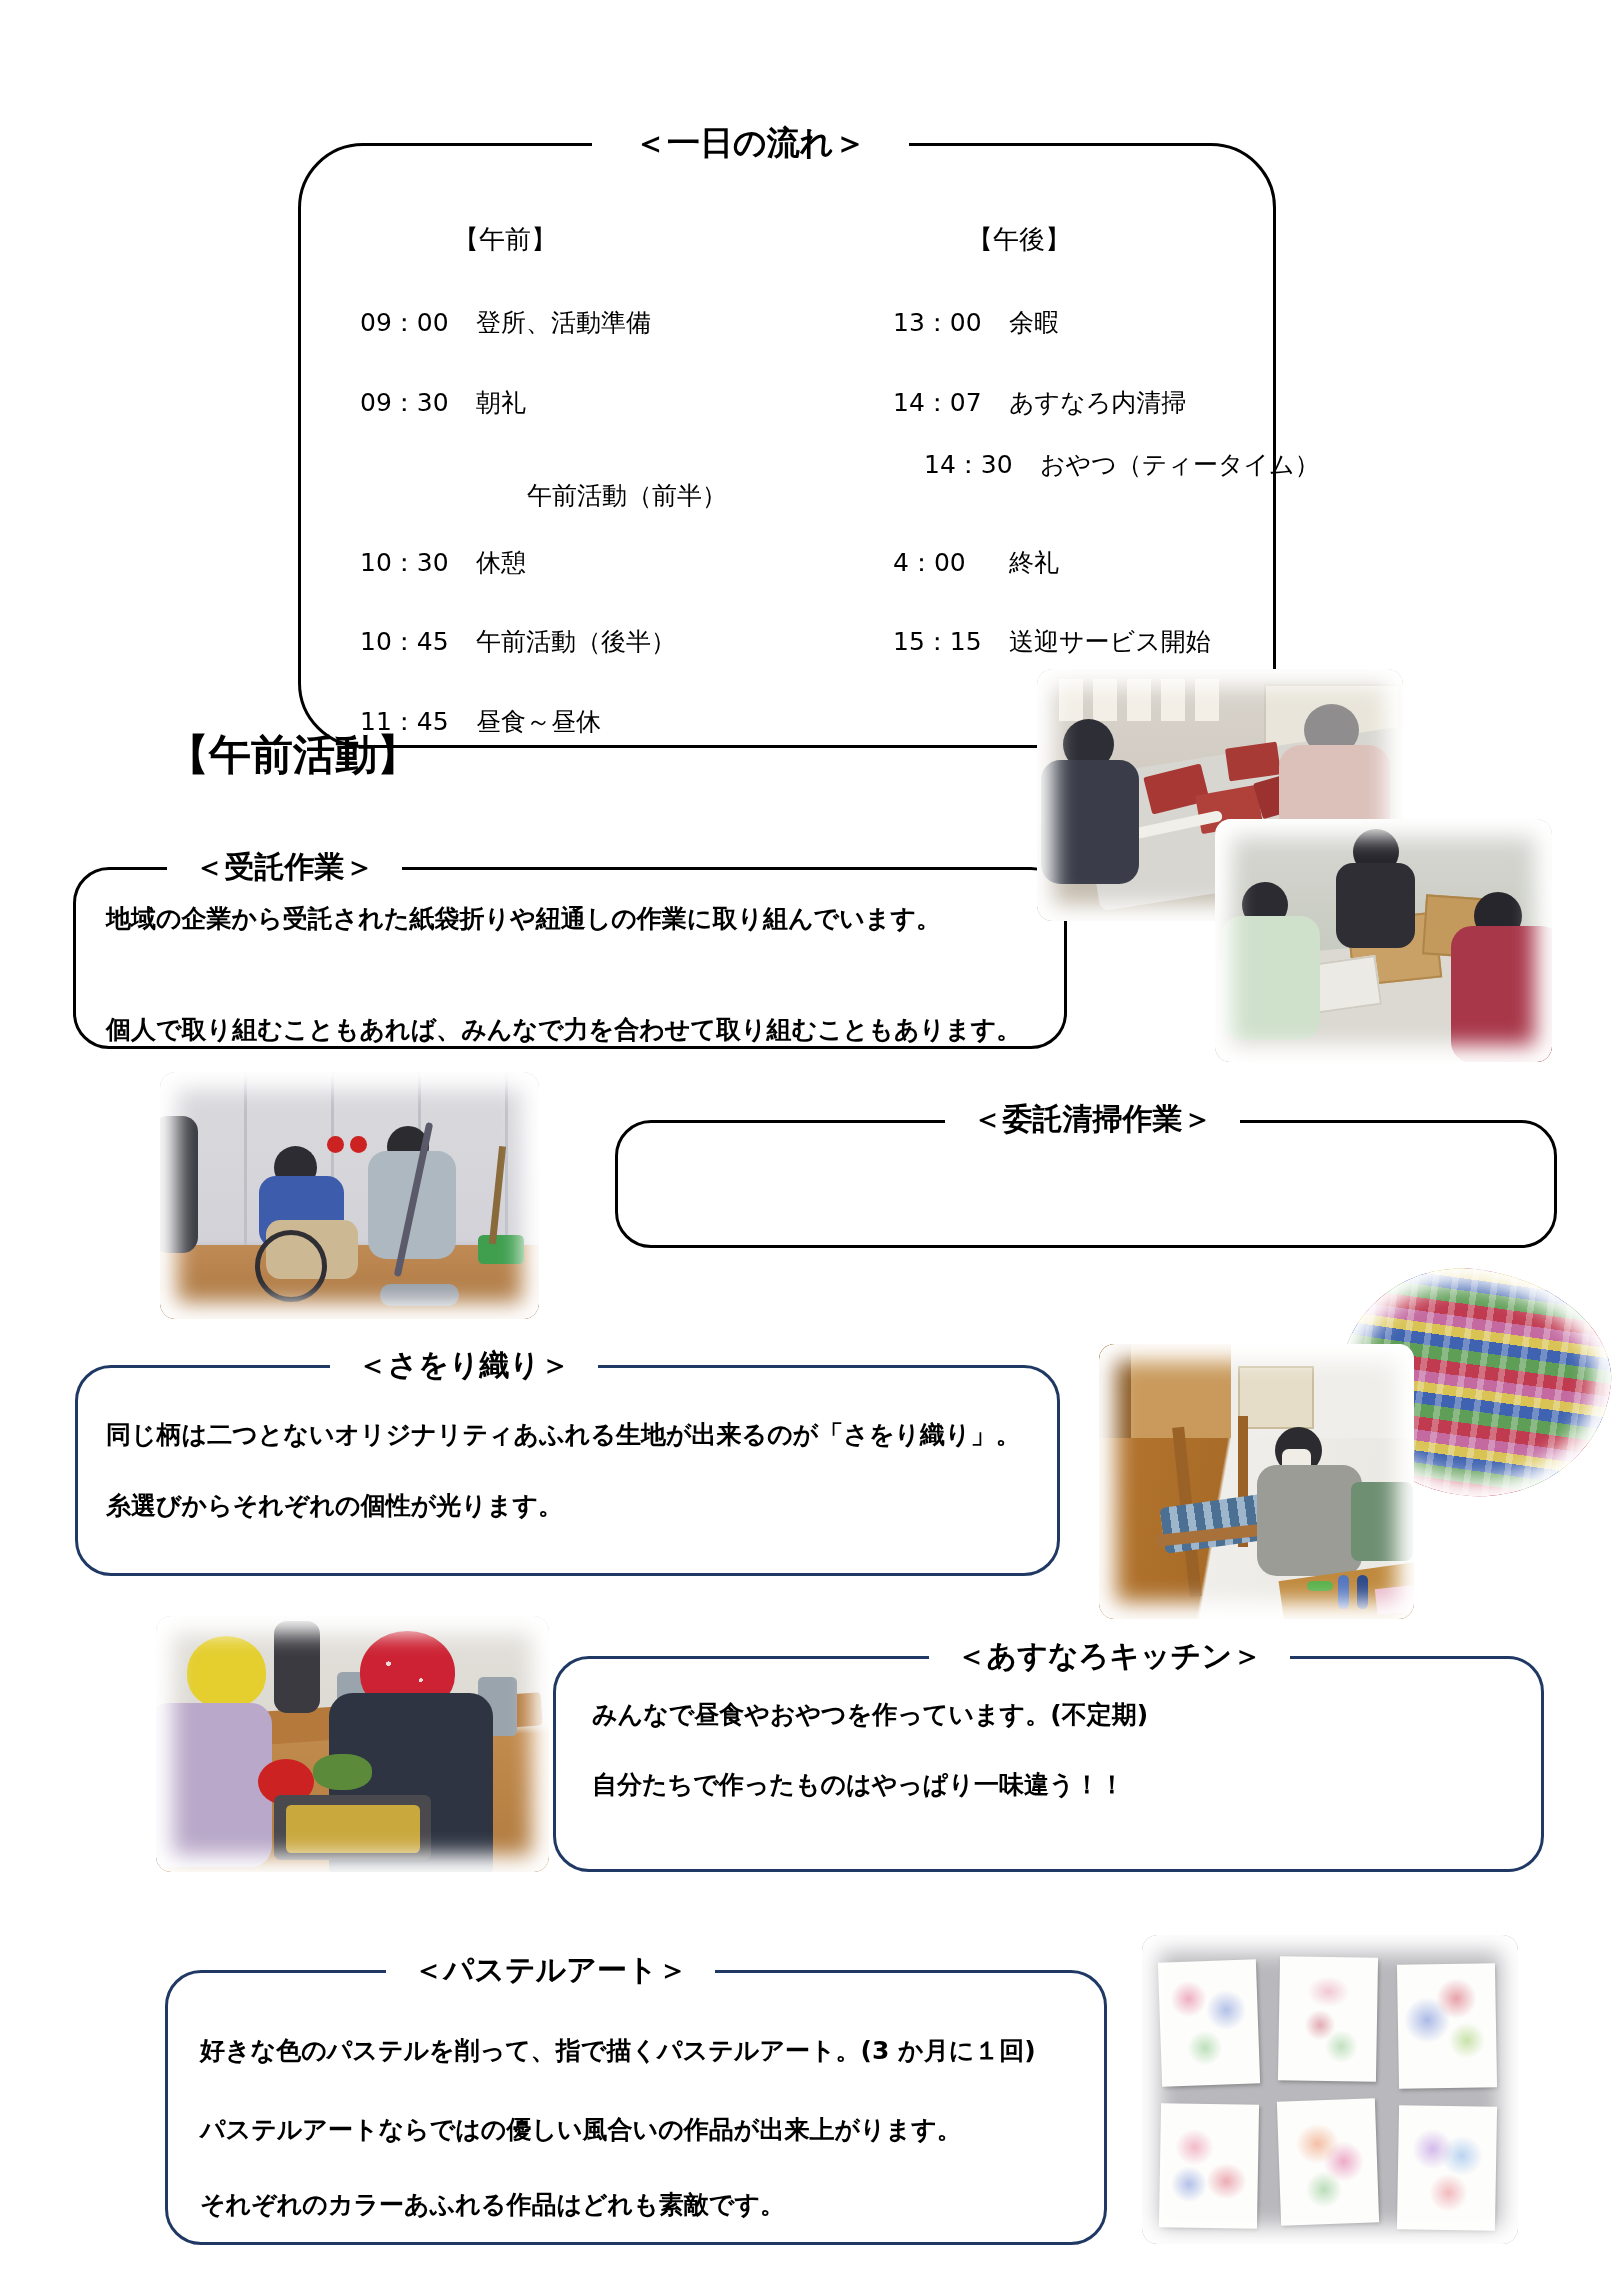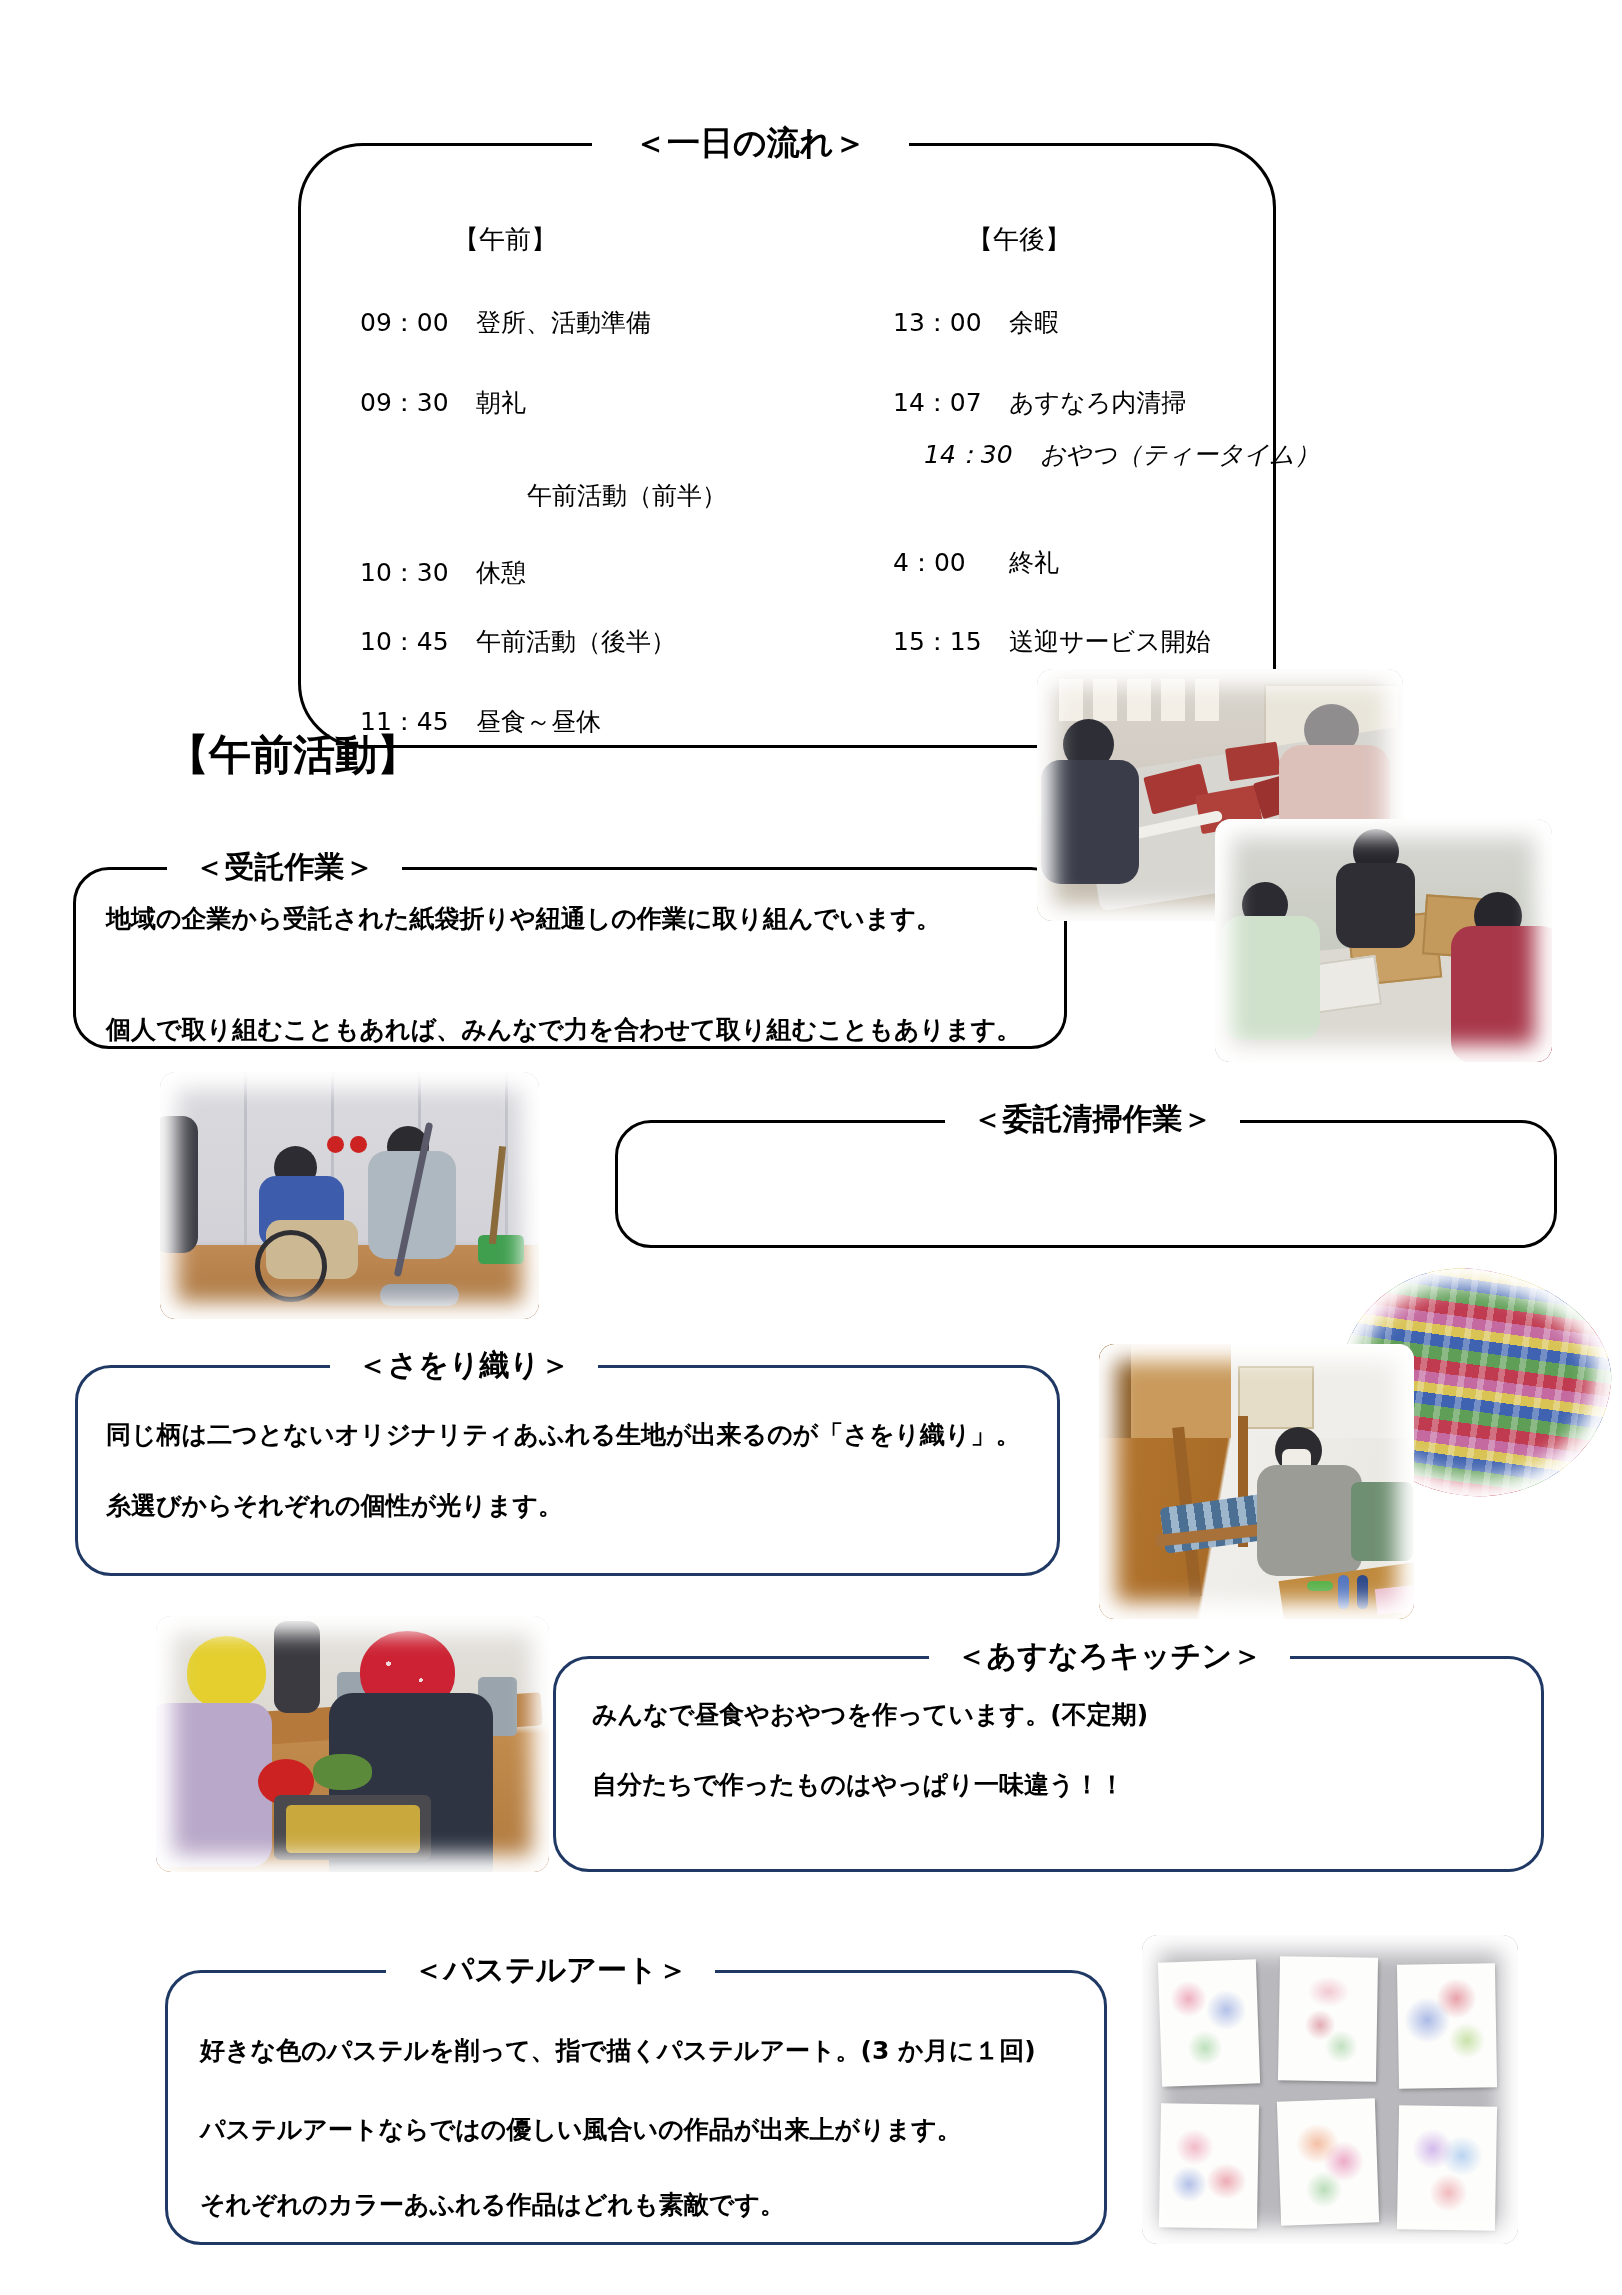--- a/index.html
+++ b/index.html
@@ -46,37 +46,37 @@
 
   <div class="srow" style="left:360px; top:306px;">
     <span class="stime">09：00</span><span>登所、活動準備</span>
   </div>
   <div class="srow" style="left:360px; top:386px;">
     <span class="stime">09：30</span><span>朝礼</span>
   </div>
   <div class="srow" style="left:527px; top:466px;margin-top:13px;">
     <span>午前活動（前半）</span>
   </div>
-  <div class="srow" style="left:360px; top:546px;margin-top:10px;">
+  <div class="srow" style="left:360px; top:546px;">
     <span class="stime">10：30</span><span>休憩</span>
   </div>
   <div class="srow" style="left:360px; top:625px;">
     <span class="stime">10：45</span><span>午前活動（後半）</span>
   </div>
   <div class="srow" style="left:360px; top:705px;">
     <span class="stime">11：45</span><span>昼食～昼休</span>
   </div>
 
   <div class="srow" style="left:893px; top:306px;">
     <span class="stime">13：00</span><span>余暇</span>
   </div>
   <div class="srow" style="left:893px; top:386px;">
     <span class="stime">14：07</span><span>あすなろ内清掃</span>
   </div>
-  <div class="srow" style="left:924px; top:438px;font-style:italic;">
+  <div class="srow" style="left:924px; top:448px;">
     <span class="stime">14：30</span><span>おやつ（ティータイム）</span>
   </div>
   <div class="srow" style="left:893px; top:546px;">
     <span class="stime">4：00</span><span>終礼</span>
   </div>
   <div class="srow" style="left:893px; top:625px;">
     <span class="stime">15：15</span><span>送迎サービス開始</span>
   </div>
 
   <div class="heading" style="left:167px; top:727px;">【午前活動】</div>

